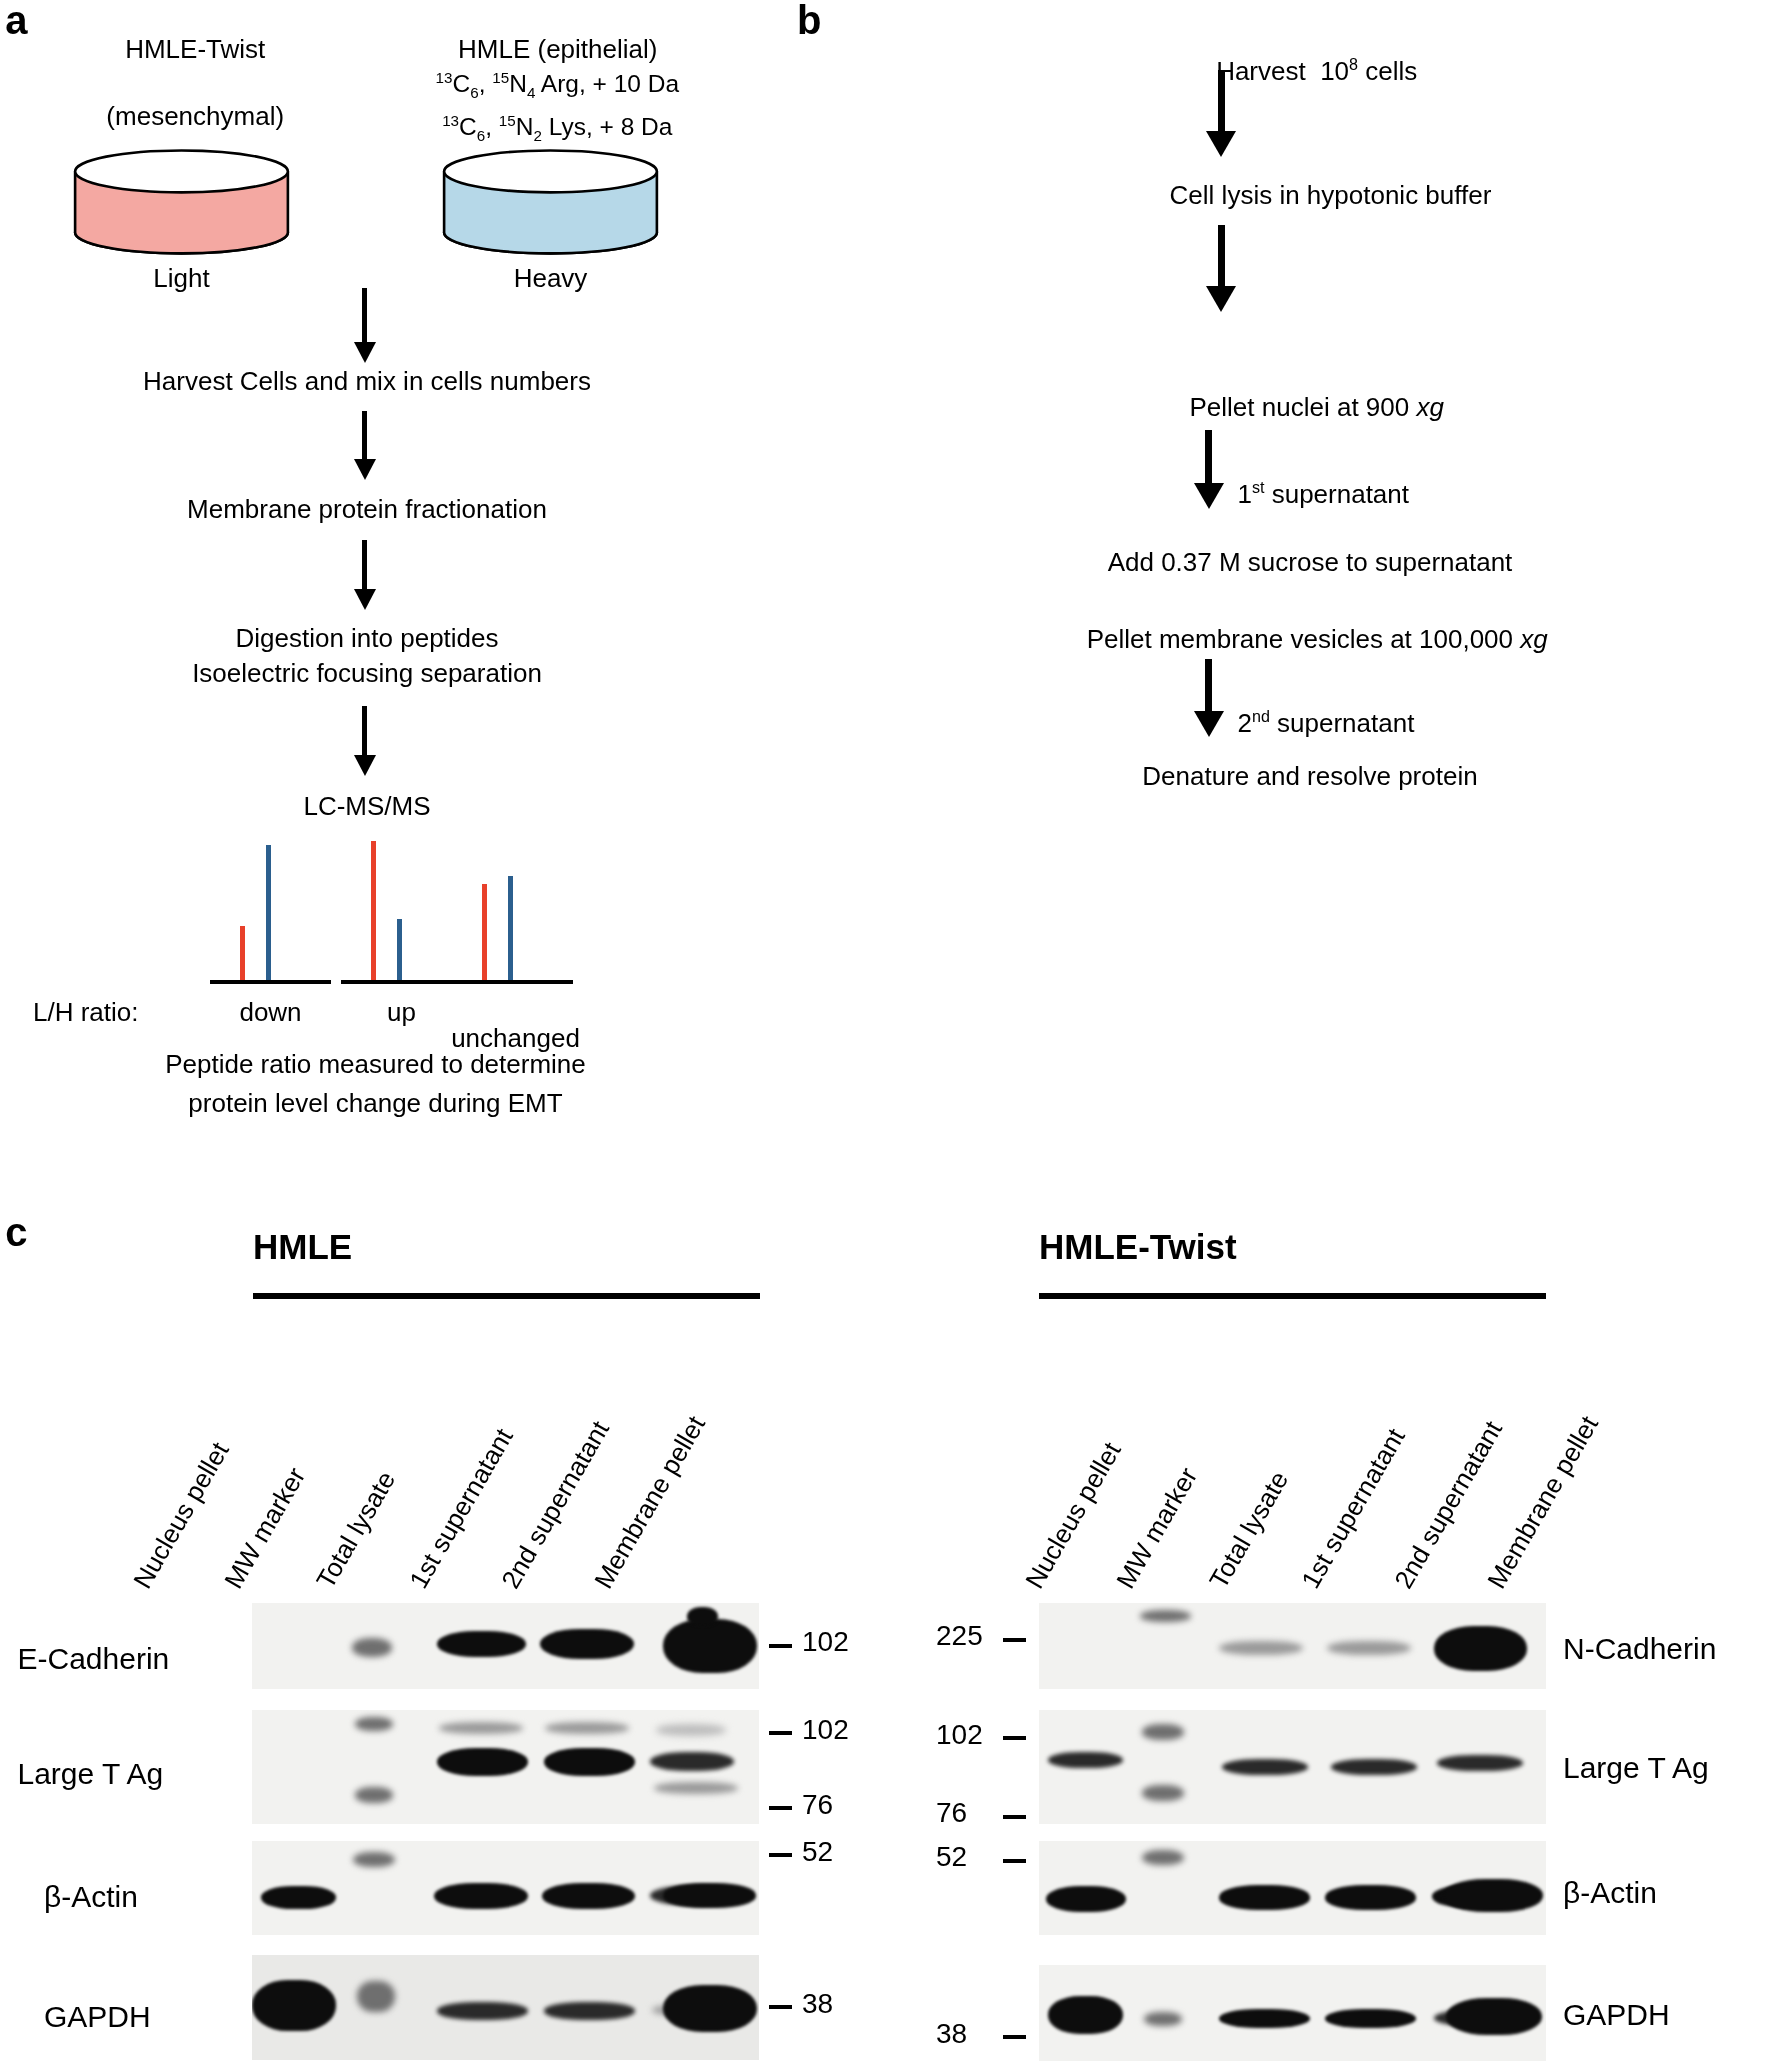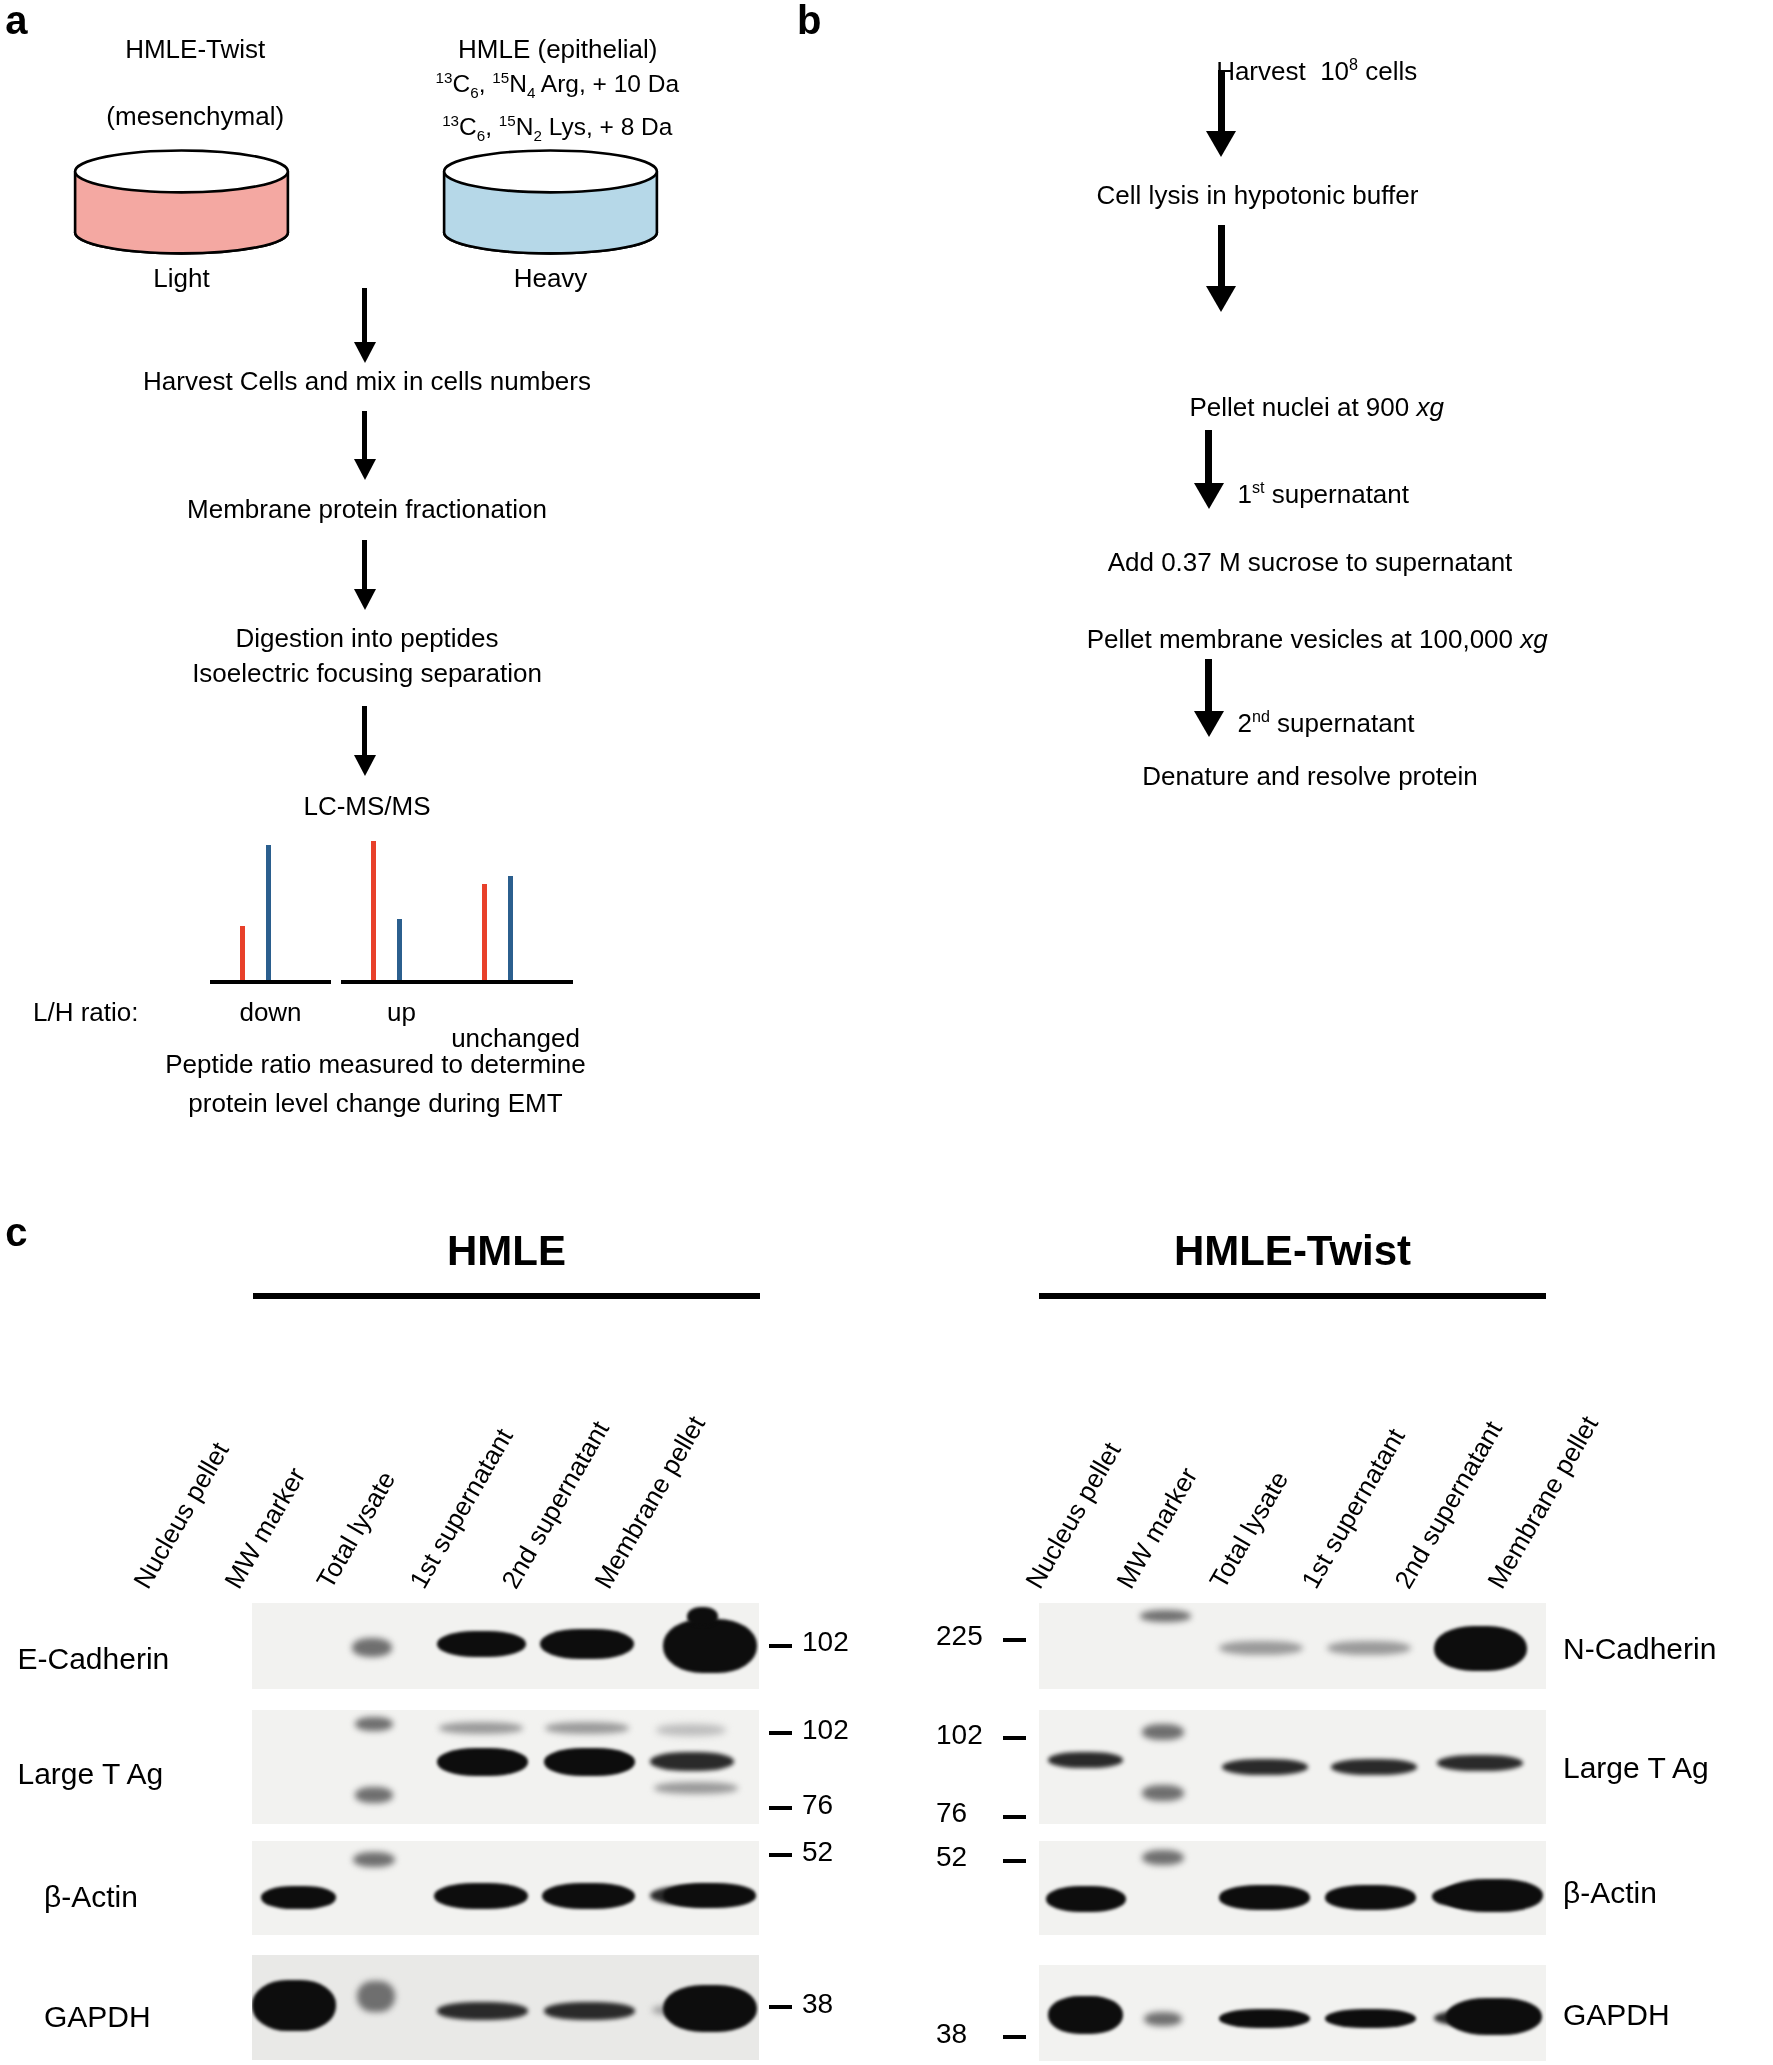--- a/index.html
+++ b/index.html
@@ -63,23 +63,22 @@
   .peak {
     position: absolute;
     width: 5.2px;
   }
   .peak.red { background: #e8402a; }
   .peak.blue { background: #2b5f8e; }
 
   
   .blot-title {
     position: absolute;
-    font-size: 42px;
+    font-size: 35px;
     font-weight: bold;
-    text-align: center;
     white-space: pre;
   }
   .blot-rule {
     position: absolute;
     height: 6.1px;
     background: #000;
   }
   .lane-label {
     position: absolute;
     font-size: 26px;
@@ -198,21 +197,21 @@
 
 <div class="panel-letter" style="left:797px; top:-1.7px;">b</div>
 
 <div class="txt" style="left:873px; top:22px; width:873px;">
   Harvest  10<span class="sup">8</span> cells
 </div>
 
 <div class="arrow-v" style="left:1218px; top:70px; width:7px; height:70px;"></div>
 <div class="arrow-head" style="left:1206px; top:131px; border-left:15px solid transparent; border-right:15px solid transparent; border-top:26px solid #000;"></div>
 
-<div class="txt" style="left:821px; top:179px; width:873px;">Cell lysis in hypotonic buffer</div>
+<div class="txt" style="left:894px; top:179px; width:873px;">Cell lysis in hypotonic buffer</div>
 
 <div class="arrow-v" style="left:1218px; top:225px; width:7px; height:70px;"></div>
 <div class="arrow-head" style="left:1206px; top:286px; border-left:15px solid transparent; border-right:15px solid transparent; border-top:26px solid #000;"></div>
 
 <div class="txt" style="left:873px; top:358px; width:873px;">
   Pellet nuclei at 900 <span style="font-style:italic;">xg</span>
 </div>
 
 <div class="arrow-v" style="left:1205px; top:430px; width:7px; height:61px;"></div>
 <div class="arrow-head" style="left:1194px; top:483px; border-left:15px solid transparent; border-right:15px solid transparent; border-top:26px solid #000;"></div>

